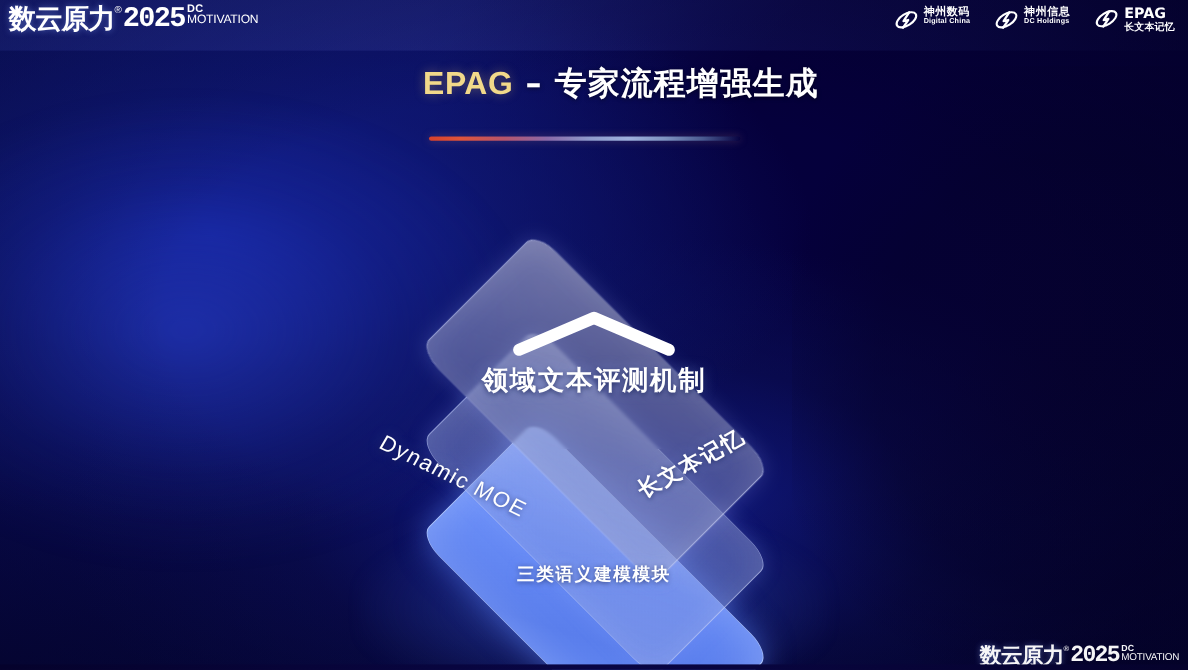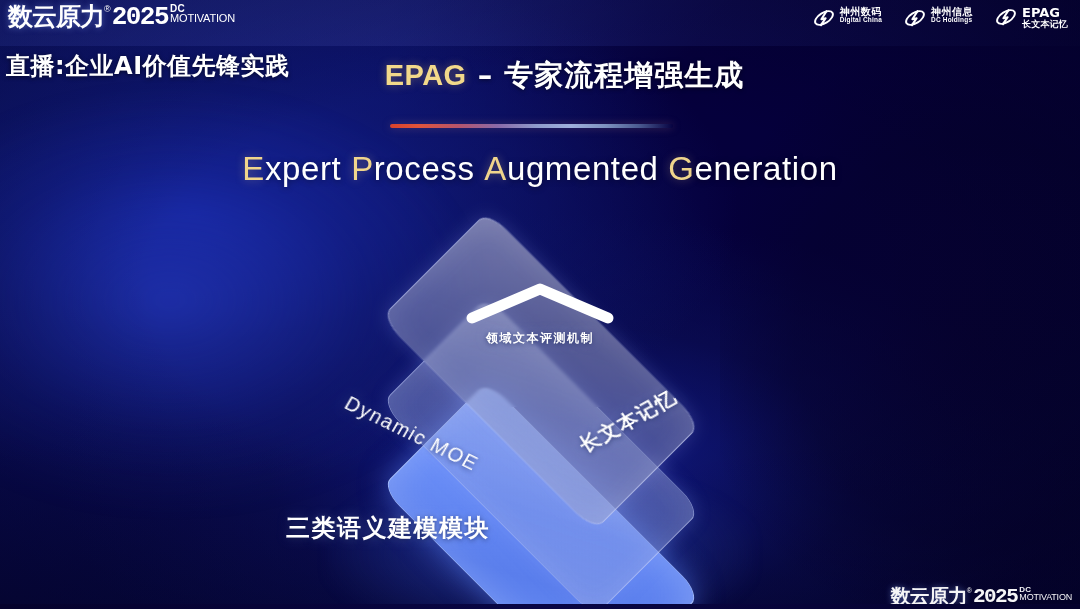--- a/index.html
+++ b/index.html
@@ -243,43 +243,43 @@
     position: absolute;
     color: #ffffff;
     font-weight: 700;
     font-family: "DejaVu Sans", sans-serif;
     white-space: nowrap;
     text-shadow: 0 1px 5px rgba(10,20,70,0.65), 0 0 12px rgba(160,190,255,0.35);
   }
   .label-top {
     left: 0; right: 0; top: 106px;
     text-align: center;
-    font-size: 12px;
+    font-size: 24px;
     letter-spacing: 1.5px;
   }
   .label-dynamic {
     left: 66px; top: 168px;
     font-size: 20px;
     font-family: "Liberation Sans", sans-serif;
     font-weight: 400;
     letter-spacing: 1.5px;
     transform: rotate(26deg) skewX(-4deg);
     transform-origin: left top;
   }
   .label-long {
     left: 288px; top: 212px;
     font-size: 20px;
     letter-spacing: 1.5px;
     transform: rotate(-29deg) skewX(4deg);
     transform-origin: left top;
   }
   .label-bot {
     left: 0; right: 0; top: 288px;
-    text-align: left;
-    font-size: 24px;
+    text-align: center;
+    font-size: 16px;
     letter-spacing: 1.5px;
   }
 
   
   .watermark {
     position: absolute;
     right: 8px; bottom: 2px;
     display: flex;
     align-items: flex-start;
     color: #ffffff;
@@ -306,21 +306,20 @@
   <div class="brand-logo">
     <span class="brand-cn">数云原力</span>
     <span class="brand-reg">®</span>
     <span class="brand-year">2025</span>
     <span class="brand-dc">
       <span class="dc1">DC</span>
       <span class="dc2">MOTIVATION</span>
     </span>
   </div>
 
-  <div class="live-title">直播:企业AI价值先锋实践</div>
 
   <div class="partner-logos">
 
     <div class="partner">
       <span class="partner-mark">
         <svg width="22" height="22" viewBox="0 0 22 22">
           <ellipse cx="11" cy="11" rx="10" ry="5.2" fill="none" stroke="#ffffff" stroke-width="1.9" transform="rotate(-32 11 11)"></ellipse>
           <path d="M13.5 4.2 L8.4 12.2 L12.6 11.2 L8.0 18.2" fill="none" stroke="#ffffff" stroke-width="2.1" stroke-linejoin="round" stroke-linecap="round"></path>
         </svg>
       </span>
@@ -357,21 +356,20 @@
     </div>
 
   </div>
 
   <div class="main-title">
     <span class="epag">EPAG</span><span class="rest"> – 专家流程增强生成</span>
   </div>
 
   <div class="divider"></div>
 
-  <div class="subtitle"><span class="cap">E</span><span>xpert</span>&nbsp;<span class="cap">P</span><span>rocess</span>&nbsp;<span class="cap">A</span><span>ugmented</span>&nbsp;<span class="cap">G</span><span>eneration</span></div>
 
   <div class="stack">
 
     <div class="plate-glow"></div>
 
     <div class="plate plate-bot"></div>
     <div class="plate plate-mid"></div>
     <div class="plate plate-top"></div>
 
     <div class="chevron">

